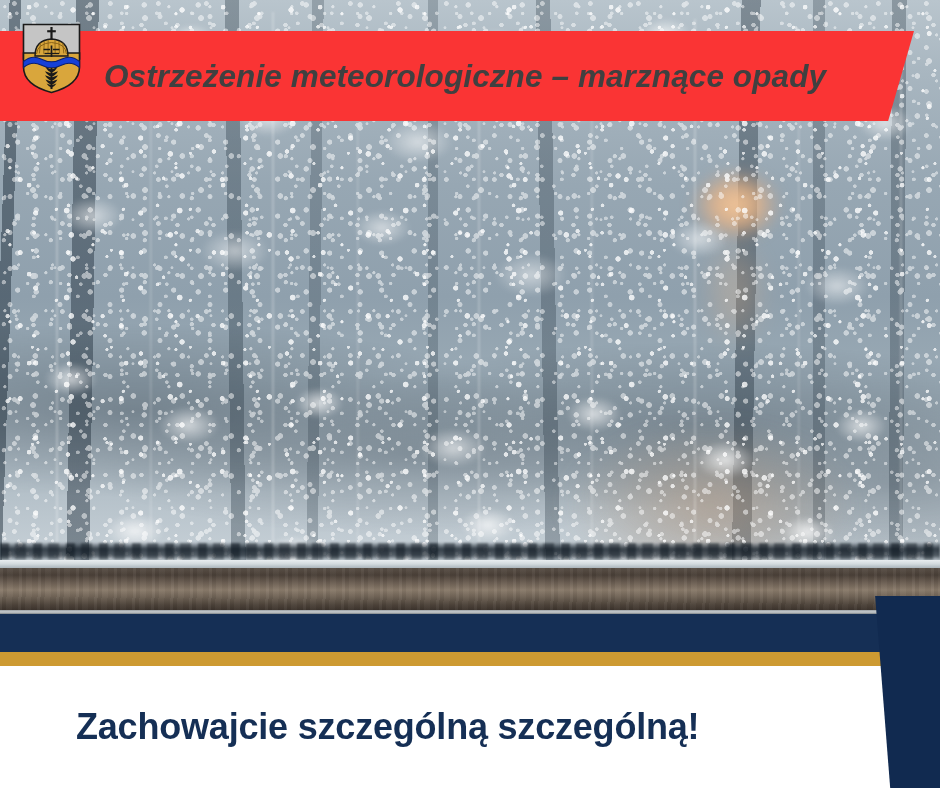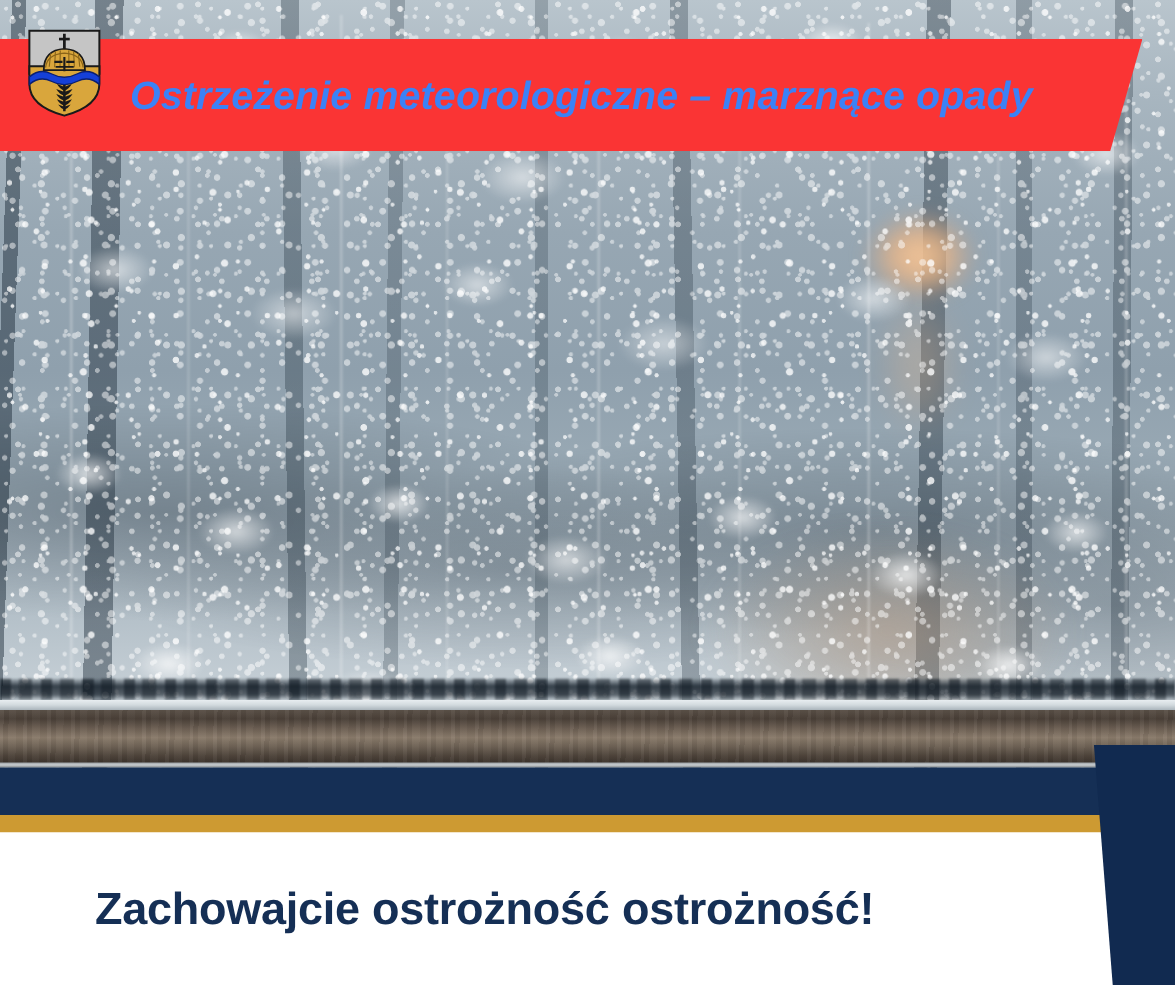--- a/index.html
+++ b/index.html
@@ -252,21 +252,21 @@
     z-index: 5;
   }
   .banner-title {
     position: absolute;
     left: 104px;
     top: 31px;
     width: 816px;
     height: 90px;
     display: flex;
     align-items: center;
-    color: #3b82f6;
+    color: #404040;
     font-size: 31.5px;
     font-weight: 700;
     font-style: italic;
     letter-spacing: .1px;
     white-space: nowrap;
     z-index: 7;
     text-align: right;
   }
 
   
@@ -360,21 +360,21 @@
   <div class="sill">
     <div class="sill-grain"></div>
   </div>
   <div class="sill-edge-light"></div>
 
   <div class="band-navy"></div>
   <div class="band-gold"></div>
   <div class="band-white"></div>
   <div class="wedge"></div>
 
-  <div class="caption">Zachowajcie ostrożność ostrożność!</div>
+  <div class="caption">Zachowajcie szczególną szczególną!</div>
 
   <div class="red-banner"></div>
   <div class="banner-title">Ostrzeżenie meteorologiczne – marznące opady</div>
 
   <svg class="crest" viewBox="0 0 59 71">
 
     <path d="M1.5 1.5 H57.5 V36 H1.5 Z" fill="#c5c5c5" stroke="#1a1a1a" stroke-width="1.6"></path>
 
     <path d="M1.5 30 H57.5 V44 Q57.5 62 29.5 69.5 Q1.5 62 1.5 44 Z" fill="#d9a63c" stroke="#1a1a1a" stroke-width="1.6"></path>
 

